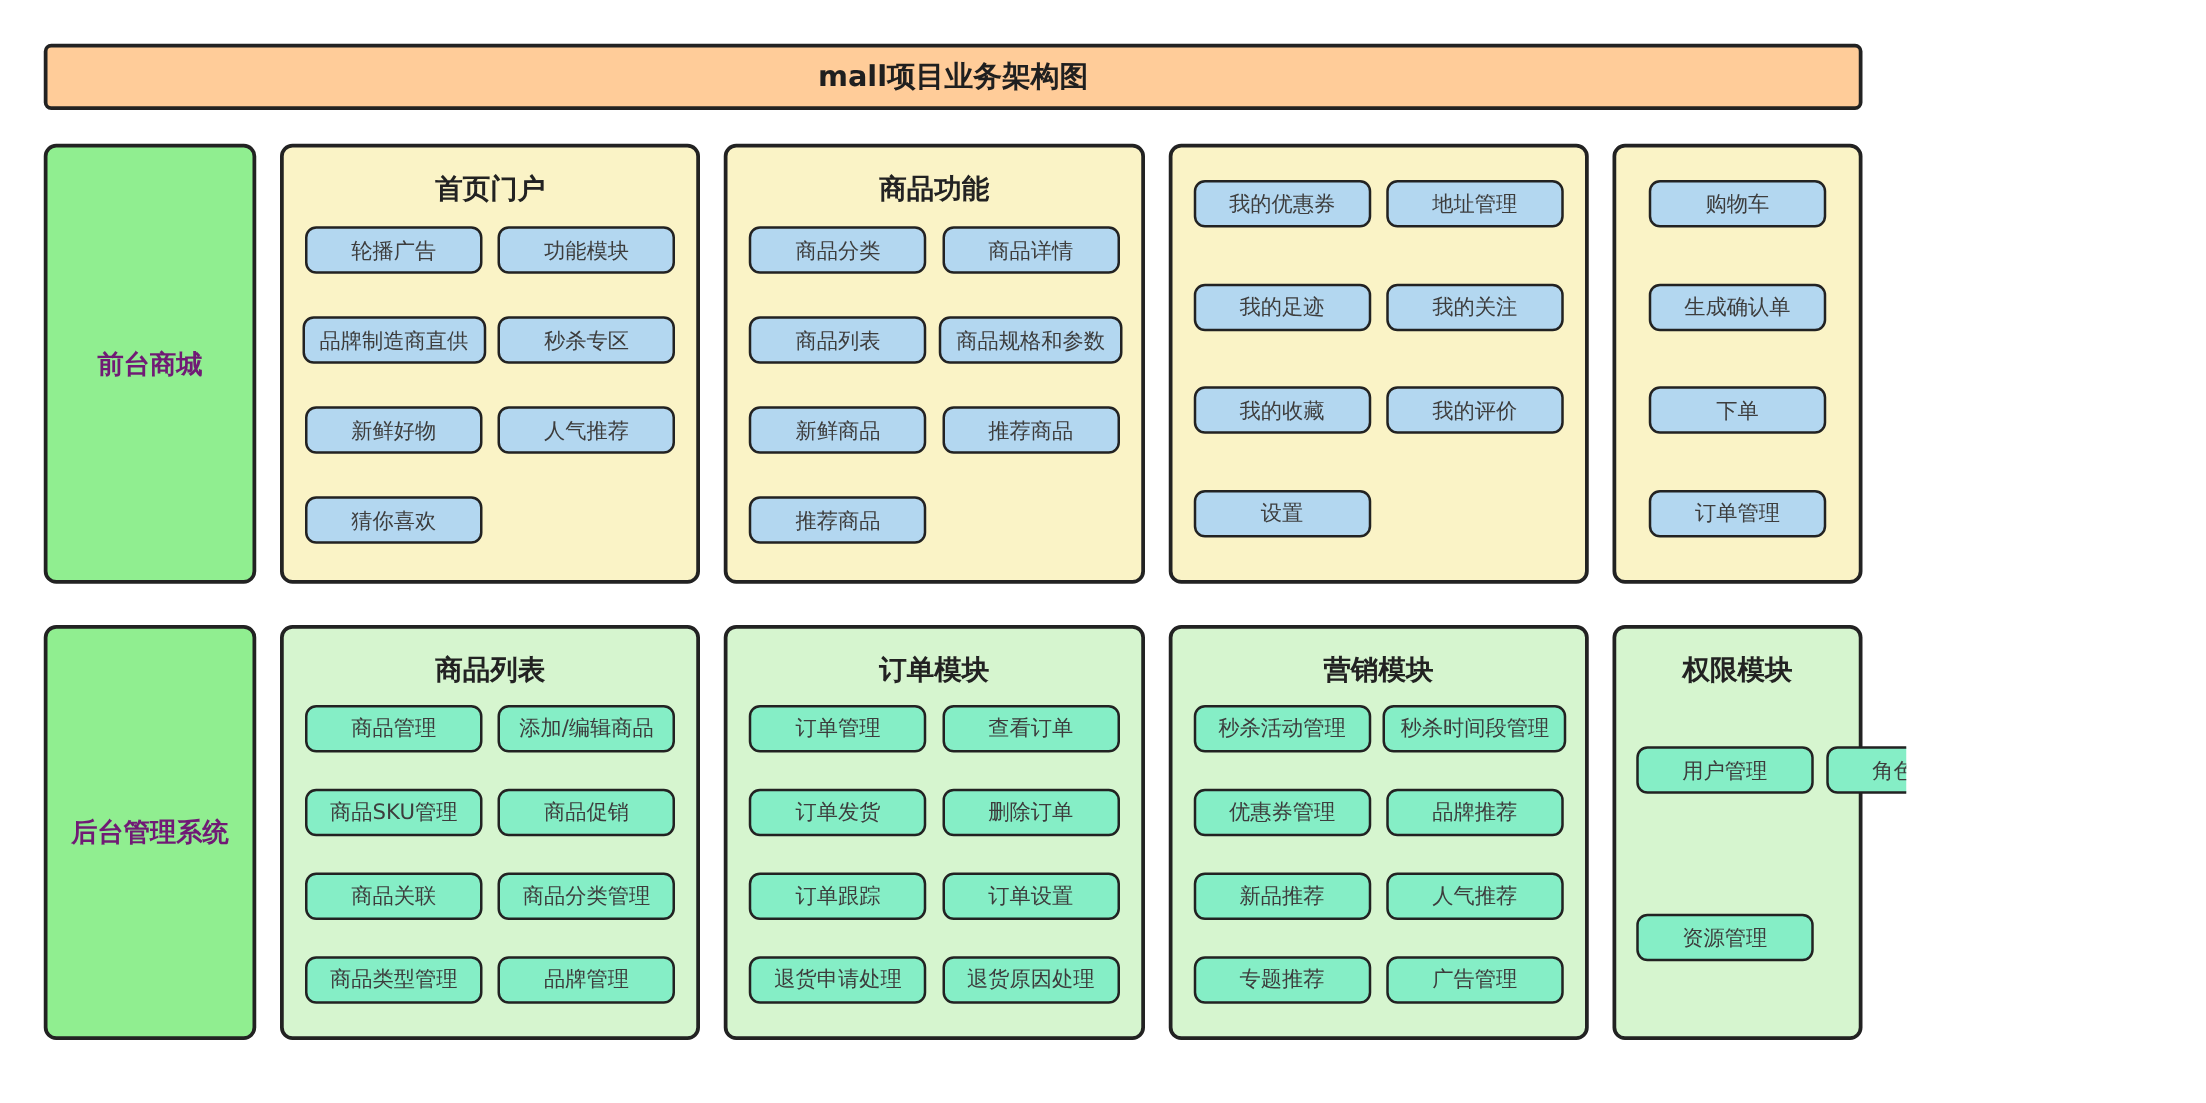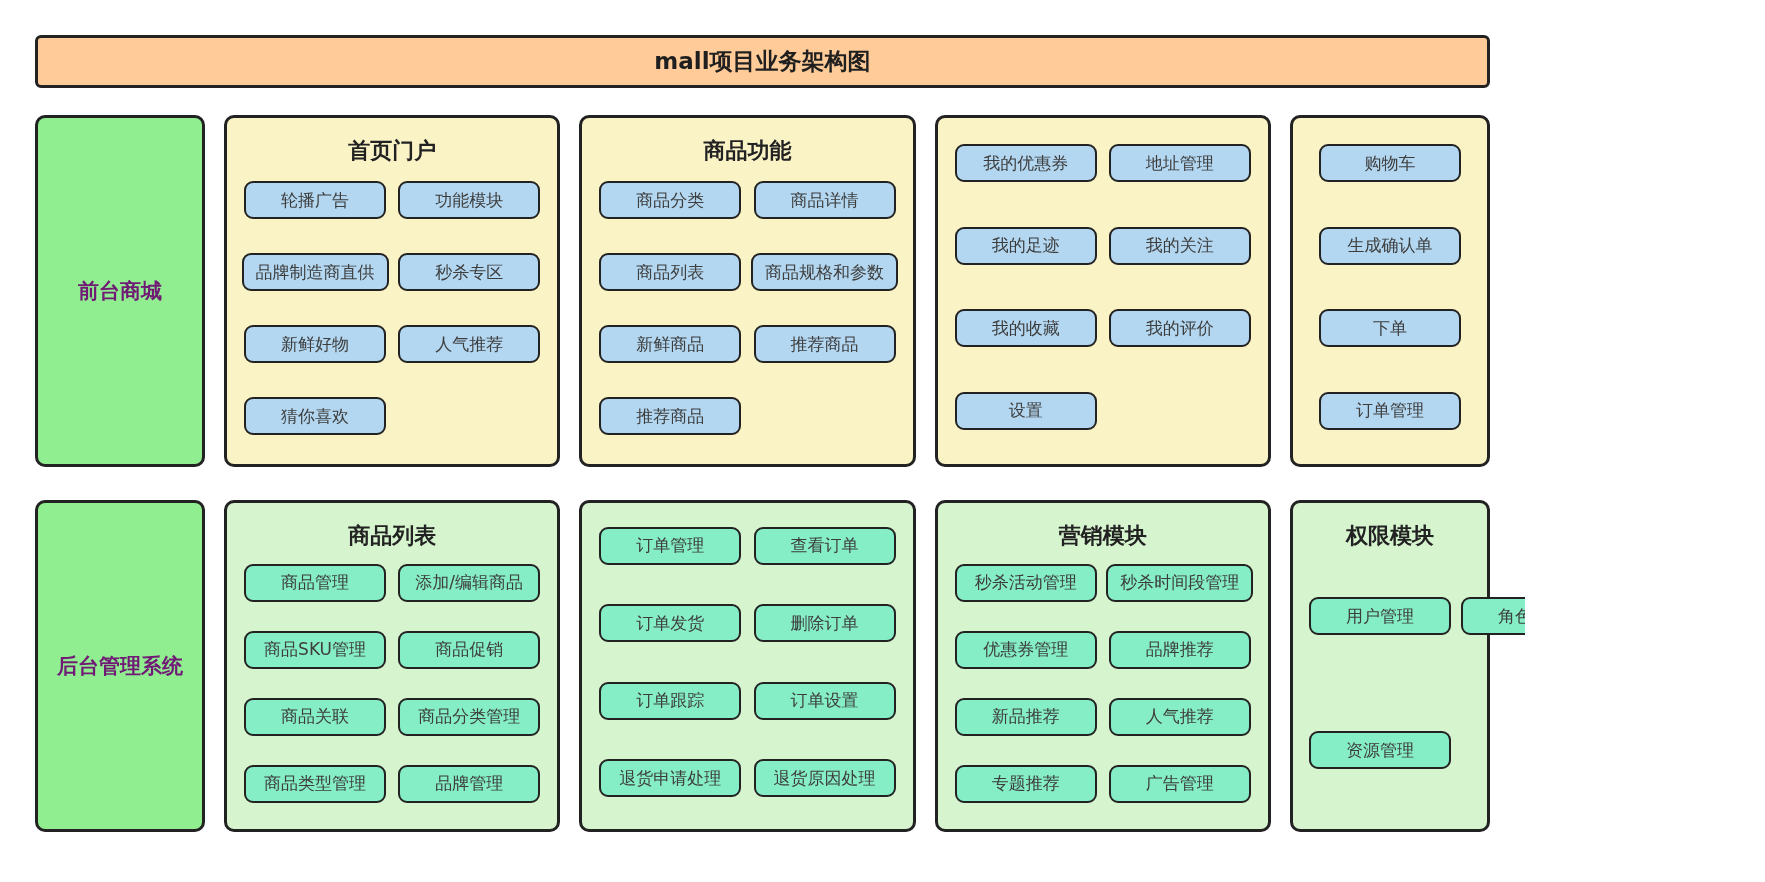--- a/index.html
+++ b/index.html
@@ -163,20 +163,21 @@
               <div class="node-btn">添加/编辑商品</div>
               <div class="node-btn">商品SKU管理</div>
               <div class="node-btn">商品促销</div>
               <div class="node-btn">商品关联</div>
               <div class="node-btn">商品分类管理</div>
               <div class="node-btn">商品类型管理</div>
               <div class="node-btn">品牌管理</div>
             </div>
   </div>
           <div class="section wide">
+    <div class="section-title">订单模块</div>
     <div class="btn-grid" style="grid-template-columns: repeat(2, 1fr);">
               <div class="node-btn">订单管理</div>
               <div class="node-btn">查看订单</div>
               <div class="node-btn">订单发货</div>
               <div class="node-btn">删除订单</div>
               <div class="node-btn">订单跟踪</div>
               <div class="node-btn">订单设置</div>
               <div class="node-btn">退货申请处理</div>
               <div class="node-btn">退货原因处理</div>
             </div>

